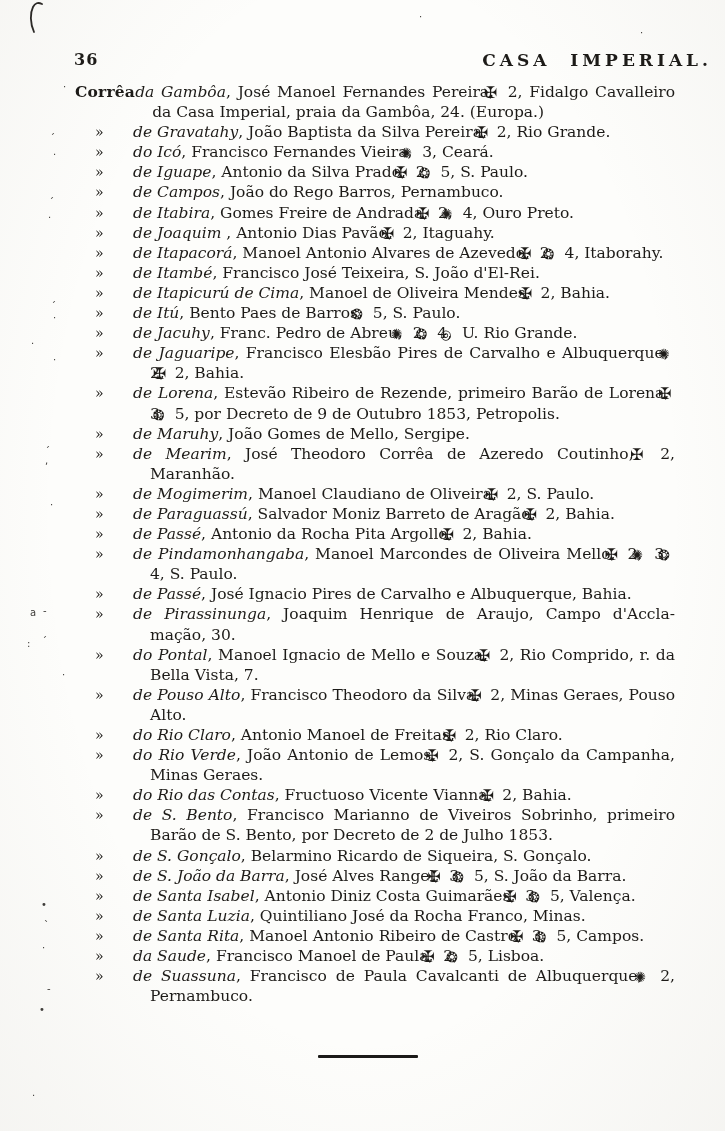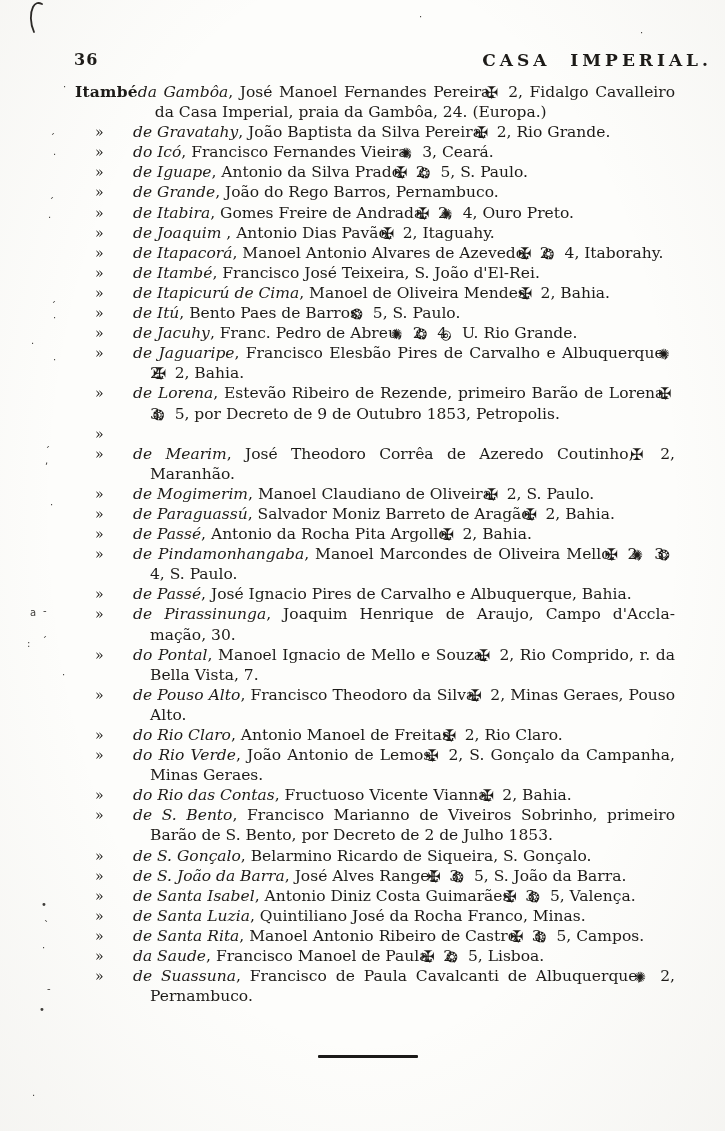--- a/index.html
+++ b/index.html
@@ -85,38 +85,38 @@
     <path d="M17 3 C13 1 10 2 8 6 C5 12 5 22 9 31" fill="none" stroke="#2c2a27" stroke-width="1.8" stroke-linecap="round"></path>
   </svg>
 
   <div class="running-head">
     <span class="page-number">36</span>
     <div class="head-title">CASA IMPERIAL.</div>
   </div>
 
   <div class="baron-list">
       <div class="entry">
-        <span class="ditto first">Itambé</span>
+        <span class="ditto first">Corrêa</span>
         <div class="etext"><span class="title">da Gambôa</span><span>, José Manoel Fernandes Pereira, </span><span class="ord-icon cross">✠</span><span> 2, Fidalgo Ca­valleiro da Casa Imperial, praia da Gambôa, 24. (Europa.)</span></div>
       </div>
       <div class="entry">
         <span class="ditto">»</span>
         <div class="etext"><span class="title">de Gravatahy</span><span>, João Baptista da Silva Pereira, </span><span class="ord-icon cross">✠</span><span> 2, Rio Grande.</span></div>
       </div>
       <div class="entry">
         <span class="ditto">»</span>
         <div class="etext"><span class="title">do Icó</span><span>, Francisco Fernandes Vieira, </span><span class="ord-icon rosette">✺</span><span> 3, Ceará.</span></div>
       </div>
       <div class="entry">
         <span class="ditto">»</span>
         <div class="etext"><span class="title">de Iguape</span><span>, Antonio da Silva Prado, </span><span class="ord-icon cross">✠</span><span> 2, </span><span class="ord-icon badge">❂</span><span> 5, S. Paulo.</span></div>
       </div>
       <div class="entry">
         <span class="ditto">»</span>
-        <div class="etext"><span class="title">de Grande</span><span>, João do Rego Barros, Pernambuco.</span></div>
+        <div class="etext"><span class="title">de Campos</span><span>, João do Rego Barros, Pernambuco.</span></div>
       </div>
       <div class="entry">
         <span class="ditto">»</span>
         <div class="etext"><span class="title">de Itabira</span><span>, Gomes Freire de Andrada, </span><span class="ord-icon cross">✠</span><span> 2, </span><span class="ord-icon rosette">✺</span><span> 4, Ouro Preto.</span></div>
       </div>
       <div class="entry">
         <span class="ditto">»</span>
         <div class="etext"><span class="title">de Joaquim</span><span> , Antonio Dias Pavão, </span><span class="ord-icon cross">✠</span><span> 2, Itaguahy.</span></div>
       </div>
       <div class="entry">
@@ -142,20 +142,21 @@
       <div class="entry">
         <span class="ditto">»</span>
         <div class="etext"><span class="title">de Jaguaripe</span><span>, Francisco Elesbão Pires de Carvalho e Albuquerque, </span><span class="ord-icon rosette">✺</span><span> 2, </span><span class="ord-icon cross">✠</span><span> 2, Bahia.</span></div>
       </div>
       <div class="entry">
         <span class="ditto">»</span>
         <div class="etext"><span class="title">de Lorena</span><span>, Estevão Ribeiro de Rezende, primeiro Barão de Lore­na, </span><span class="ord-icon cross">✠</span><span> 3, </span><span class="ord-icon badge">❂</span><span> 5, por Decreto de 9 de Outubro 1853, Petropolis.</span></div>
       </div>
       <div class="entry">
         <span class="ditto">»</span>
+        <div class="etext"><span class="title">de Maruhy</span><span>, João Gomes de Mello, Sergipe.</span></div>
       </div>
       <div class="entry">
         <span class="ditto">»</span>
         <div class="etext"><span class="title">de Mearim</span><span>, José Theodoro Corrêa de Azeredo Coutinho, </span><span class="ord-icon cross">✠</span><span> 2, Maranhão.</span></div>
       </div>
       <div class="entry">
         <span class="ditto">»</span>
         <div class="etext"><span class="title">de Mogimerim</span><span>, Manoel Claudiano de Oliveira, </span><span class="ord-icon cross">✠</span><span> 2, S. Paulo.</span></div>
       </div>
       <div class="entry">

